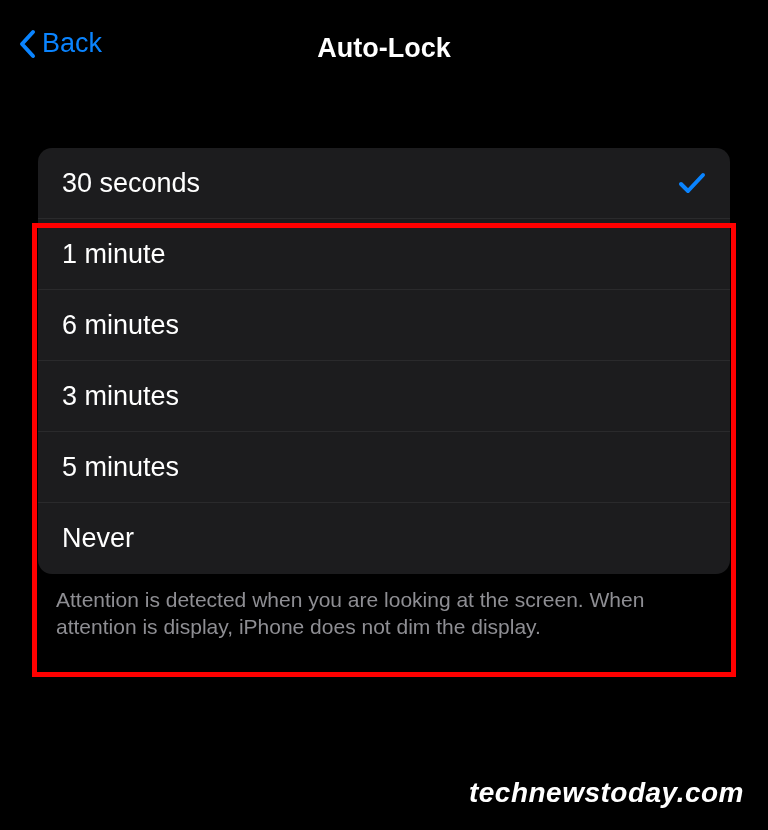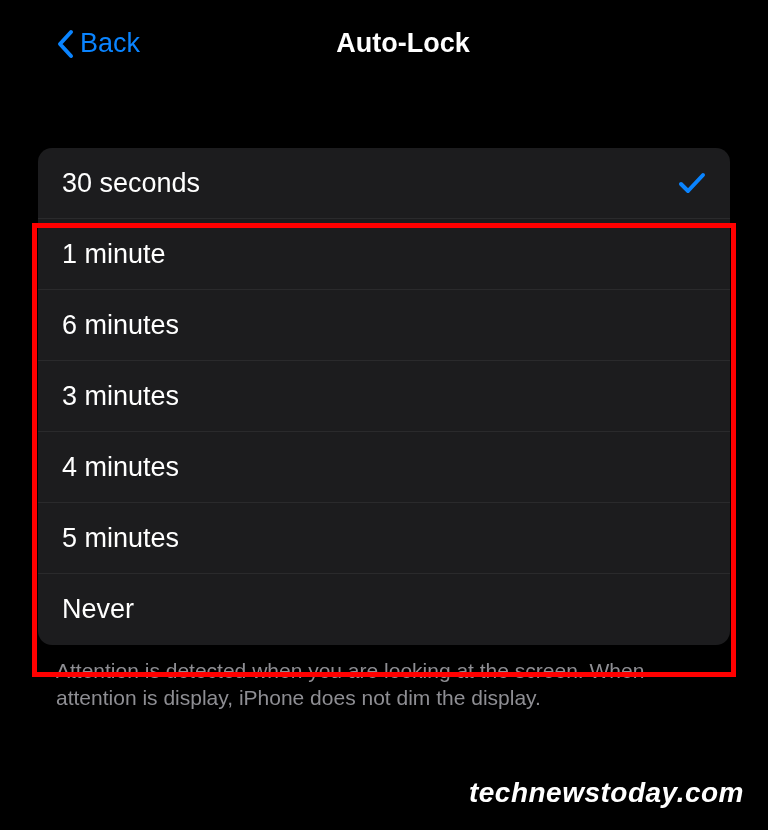--- a/index.html
+++ b/index.html
@@ -10,25 +10,24 @@
     }
     body {
       width: 768px;
       height: 830px;
       background: #000000;
       position: relative;
       overflow: hidden;
     }
     .header {
       display: flex;
-      align-items: flex-start;
+      align-items: flex-end;
       padding: 28px 20px 16px 20px;
       position: relative;
       height: 80px;
-      margin-left: 38px;
     }
     .back-button {
       display: flex;
       align-items: center;
       color: #0a84ff;
       position: absolute;
       left: 18px;
       top: 28px;
     }
     .back-chevron {
@@ -126,23 +125,20 @@
   <div class="list-item">
     <span class="list-item-label">1 minute</span>
   </div>
   <div class="list-item">
     <span class="list-item-label">6 minutes</span>
   </div>
   <div class="list-item">
     <span class="list-item-label">3 minutes</span>
   </div>
   <div class="list-item">
-    <span class="list-item-label">4 minutes</span>
-  </div>
-  <div class="list-item">
     <span class="list-item-label">5 minutes</span>
   </div>
   <div class="list-item">
     <span class="list-item-label">Never</span>
   </div>
 </div>
 
 <div class="highlight-box"></div>
 
 <div class="footer-text">Attention is detected when you are looking at the screen. When attention is display, iPhone does not dim the display.</div>

